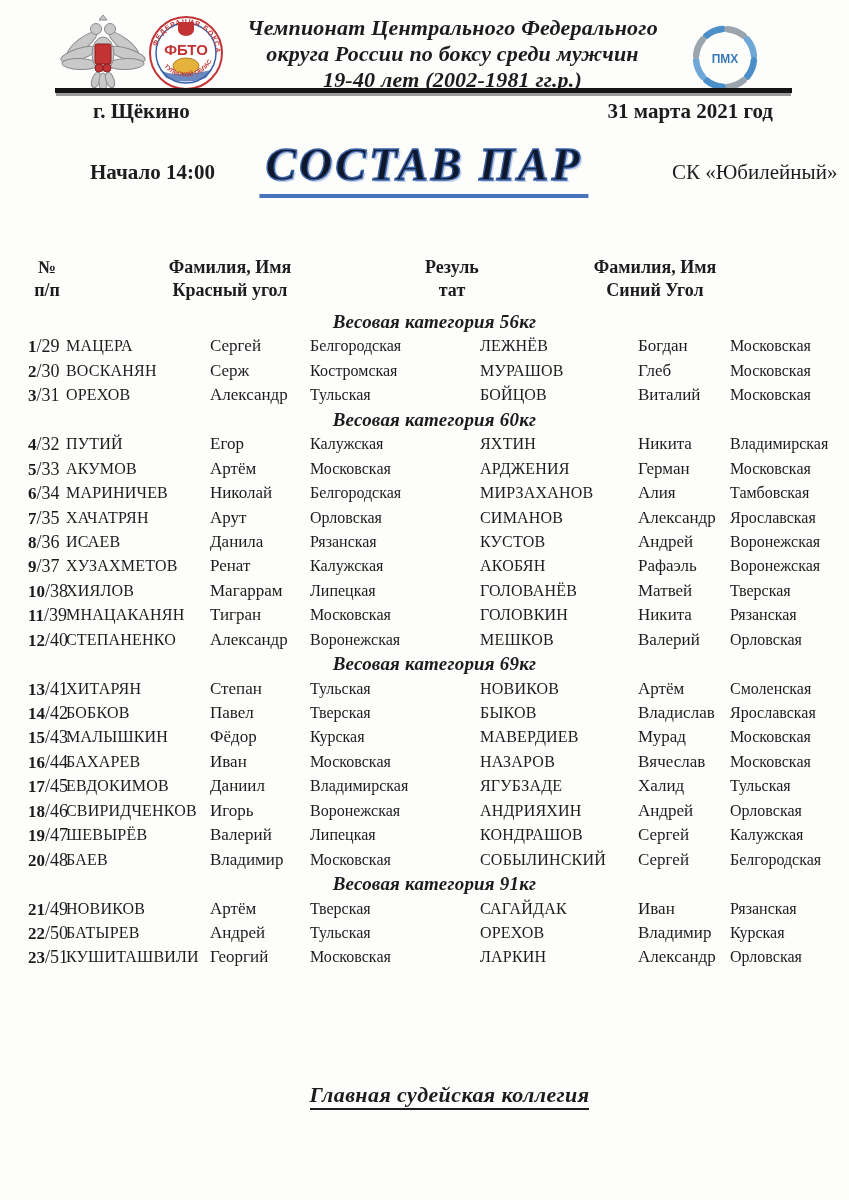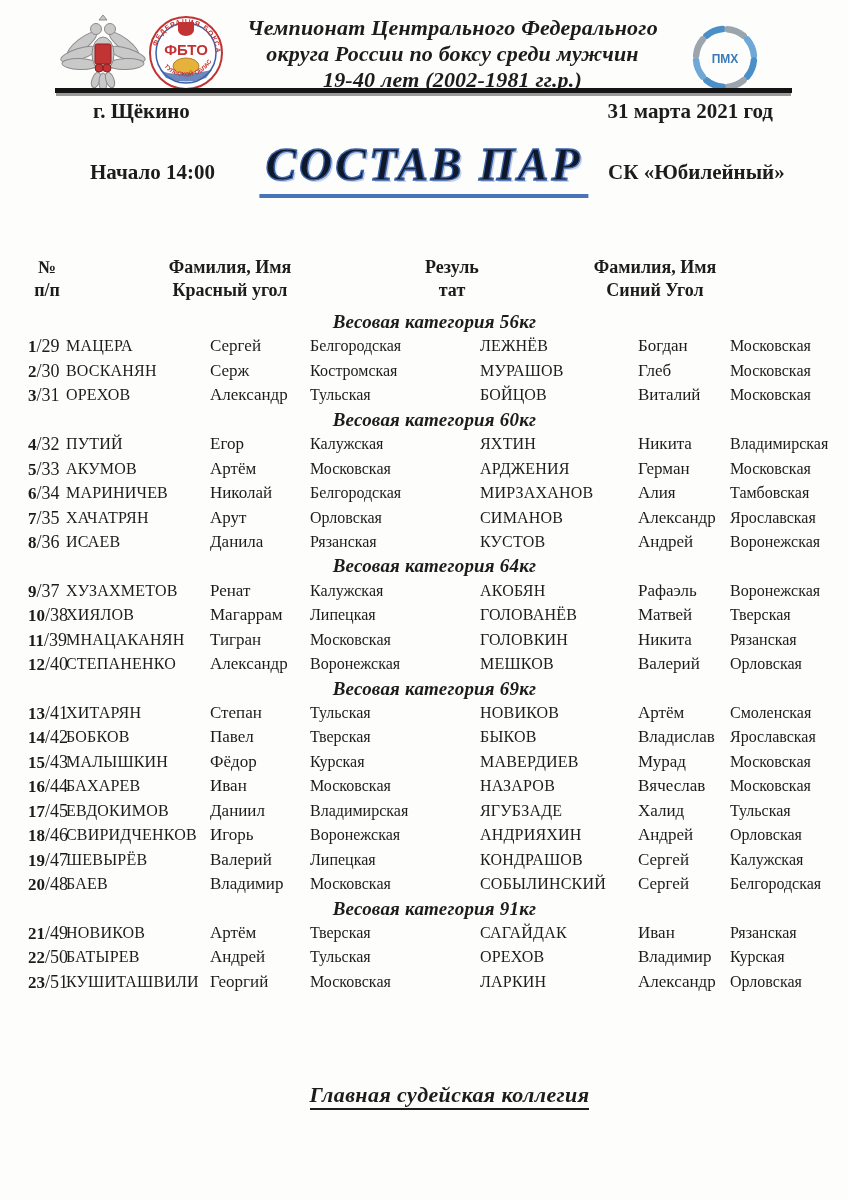--- a/index.html
+++ b/index.html
@@ -32,21 +32,21 @@
     position:absolute;left:0;top:99px;width:849px;
     display:flex;justify-content:space-between;
     padding:0 76px 0 93px;box-sizing:border-box;
     font-weight:bold;font-size:21px;
   }
   .subhead{
     position:absolute;left:0;top:138px;width:849px;height:62px;
     display:flex;align-items:center;
   }
   .start-time{position:absolute;left:90px;top:22px;font-weight:bold;font-size:21px;}
-  .venue{position:absolute;left:608px;top:22px;font-weight:bold;font-size:21px;white-space:nowrap;}
+  .venue{position:absolute;left:672px;top:22px;font-weight:normal;font-size:21px;white-space:nowrap;}
   .doc-title{
     position:absolute;left:424px;top:0;transform:translateX(-50%);
     font-size:46px;font-weight:bold;font-style:italic;
     letter-spacing:3px;white-space:nowrap;
     color:#0f172a;-webkit-text-stroke:1.4px #3a62a8;
     text-shadow:2px 2px 0 #c6d2ea;
     border-bottom:4px solid #4a74b9;padding:0 6px 3px 6px;
   }
   
   .pairs{position:absolute;left:28px;top:256px;width:813px;}
@@ -260,21 +260,20 @@
         </div>
         <div class="pair-row">
           <span class="cell c-num"><b>8</b><span class="sub">/36</span></span>
           <span class="cell c-rsur">ИСАЕВ</span>
           <span class="cell c-rname">Данила</span>
           <span class="cell c-rreg">Рязанская</span>
           <span class="cell c-bsur">КУСТОВ</span>
           <span class="cell c-bname">Андрей</span>
           <span class="cell c-breg">Воронежская</span>
         </div>
-        <div class="cat-heading">Весовая категория 64кг</div>
         <div class="pair-row">
           <span class="cell c-num"><b>9</b><span class="sub">/37</span></span>
           <span class="cell c-rsur">ХУЗАХМЕТОВ</span>
           <span class="cell c-rname">Ренат</span>
           <span class="cell c-rreg">Калужская</span>
           <span class="cell c-bsur">АКОБЯН</span>
           <span class="cell c-bname">Рафаэль</span>
           <span class="cell c-breg">Воронежская</span>
         </div>
         <div class="pair-row">

